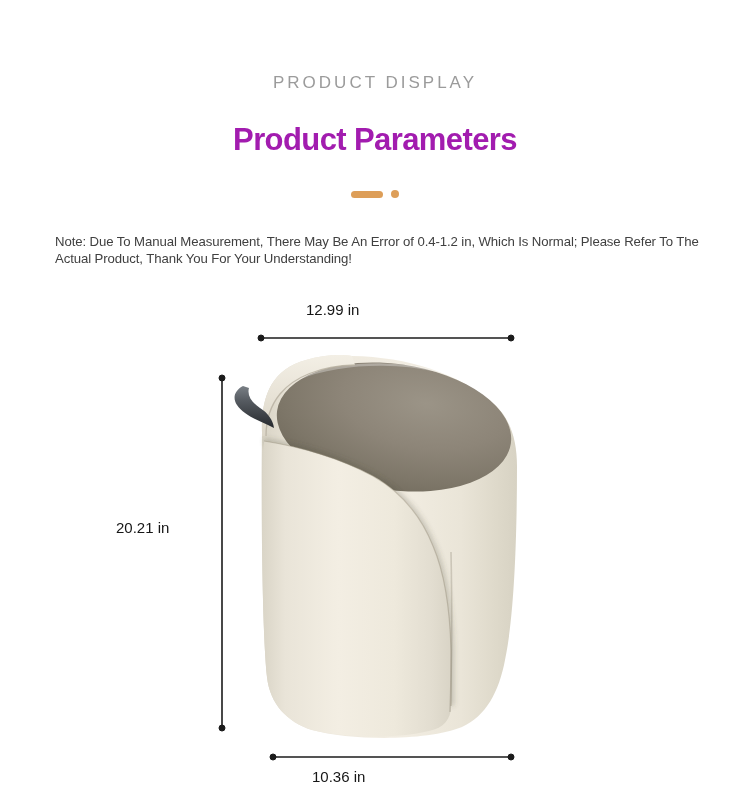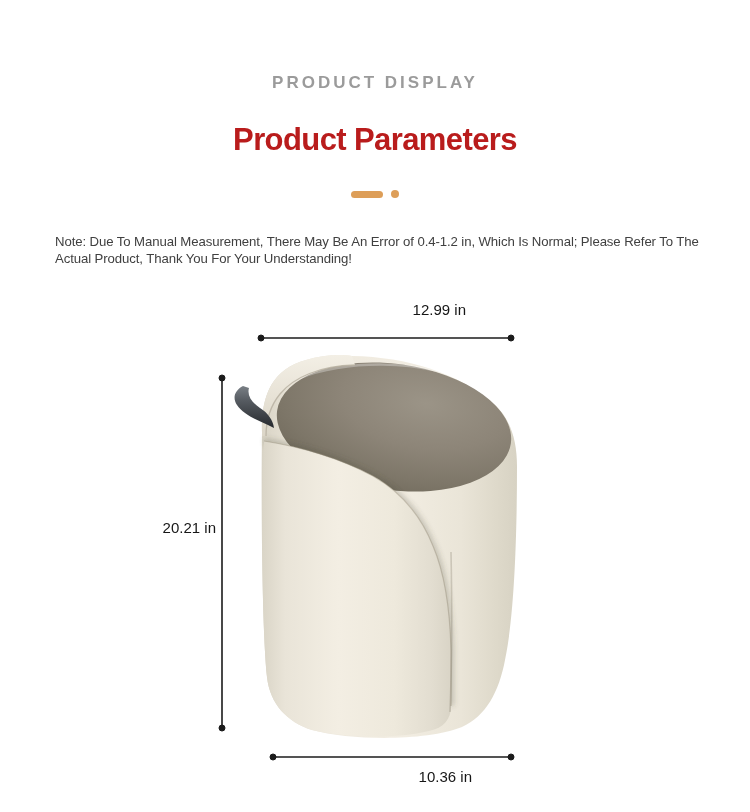--- a/index.html
+++ b/index.html
@@ -2,41 +2,41 @@
 <html><head>
 <meta charset="utf-8">
 <style>
   html,body{margin:0;padding:0;}
   body{
     width:750px;height:812px;position:relative;background:#ffffff;
     font-family:"Liberation Sans",sans-serif;overflow:hidden;
   }
   .kicker{
     position:absolute;top:73px;left:0;right:0;text-align:center;
-    font-size:17px;letter-spacing:3px;color:#9b9b9b;font-weight:700;
+    font-size:17px;letter-spacing:3px;color:#9b9b9b;font-weight:400;
   }
   .page-title{
     position:absolute;top:122px;left:0;right:0;text-align:center;
-    font-size:31px;font-weight:700;color:#b91c1c;letter-spacing:-0.6px;
+    font-size:31px;font-weight:700;color:#a21caf;letter-spacing:-0.6px;
   }
   .divider{
     position:absolute;top:189px;left:0;right:0;height:10px;
     display:flex;justify-content:center;align-items:center;gap:8px;
   }
   .divider .bar{width:32px;height:7px;border-radius:4px;background:#DD9E58;}
   .divider .dot{width:8px;height:8px;border-radius:50%;background:#DD9E58;}
   .note{
     position:absolute;left:55px;top:233px;width:648px;
     font-size:13.2px;line-height:17px;color:#404040;letter-spacing:-0.1px;
   }
   .figure{position:absolute;inset:0;}
   .figure svg{position:absolute;left:0;top:0;}
   .dim-label{
     position:absolute;font-size:15px;line-height:18px;color:#161616;
-    font-weight:500;text-align:right;
+    font-weight:500;text-align:left;
   }
   .dim-top{left:306px;top:301px;width:160px;}
   .dim-height{left:116px;top:519px;width:100px;}
   .dim-bottom{left:312px;top:768px;width:160px;}
 </style>
 </head>
 <body>
 
 <div class="kicker">PRODUCT DISPLAY</div>
 <div class="page-title">Product Parameters</div>

